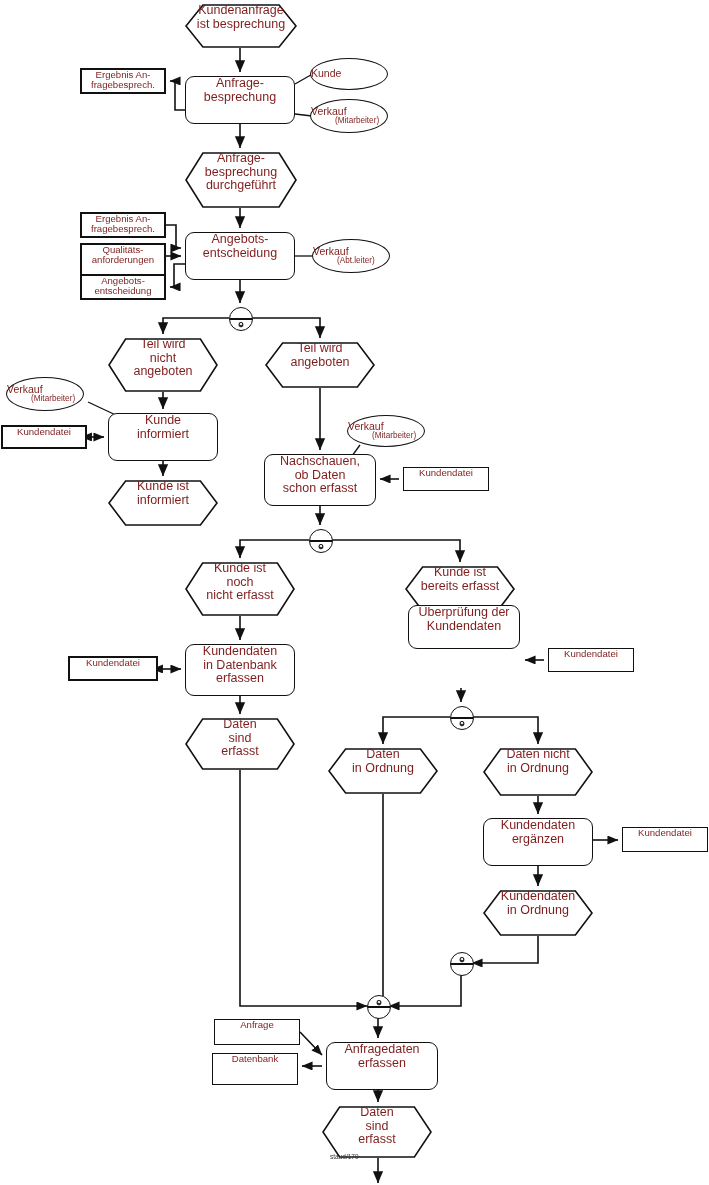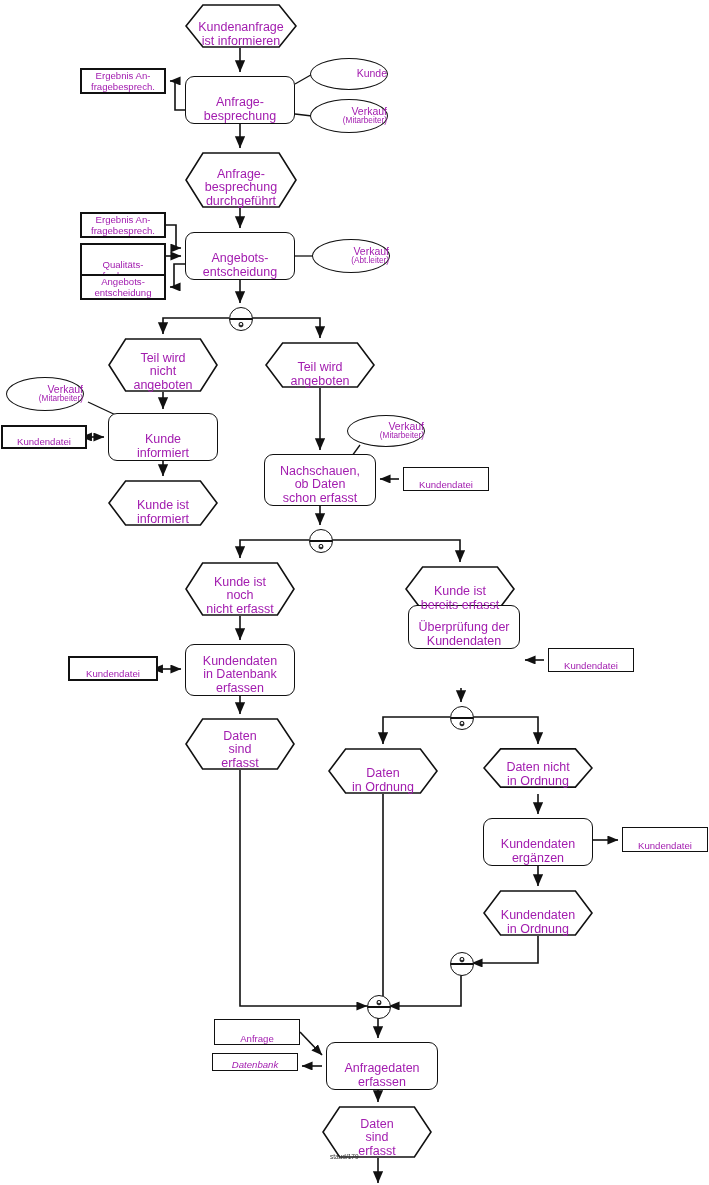--- a/index.html
+++ b/index.html
@@ -1,22 +1,22 @@
 <!DOCTYPE html>
 <html><head>
 <meta charset="utf-8">
 <title>EPK Kundenanfrage</title>
 <style>
   html,body{margin:0;padding:0;background:#ffffff;}
   body{font-family:"Liberation Sans",sans-serif;}
   #canvas{position:relative;width:709px;height:1185px;overflow:hidden;background:#fff;}
   #edges{position:absolute;left:0;top:0;width:709px;height:1185px;}
 
-  .node{position:absolute;box-sizing:border-box;display:flex;align-items:flex-end;
-        justify-content:center;text-align:center;color:#a21caf;line-height:1.08;}
+  .node{position:absolute;box-sizing:border-box;display:flex;align-items:flex-start;
+        justify-content:center;text-align:center;color:#7f1d1d;line-height:1.08;}
 
   
   .fn{border:1.6px solid #111;border-radius:9px;background:#fff;font-size:12.5px;}
 
   
   .ev{background:#fff;font-size:12.5px;}
   .ev .hexbg{position:absolute;left:0;top:0;width:100%;height:100%;}
   .ev .lbl{position:relative;z-index:2;}
 
   
@@ -138,21 +138,21 @@
     </g>
   </svg>
 
   <div id="nodes">
       <div class="node ev" style="left: 185px; top: 4px; width: 112px; height: 44px;">
         <svg class="hexbg" viewBox="0 0 112 44" preserveAspectRatio="none">
           <polygon points="17.92,1 94.08,1 111,22 94.08,43 17.92,43 1,22" fill="#fff" stroke="#111111" stroke-width="1.6" vector-effect="non-scaling-stroke"></polygon>
         </svg>
         <div class="lbl">
           <div>Kundenanfrage</div>
-          <div>ist informieren</div>
+          <div>ist besprechung</div>
         </div>
       </div>
       <div class="node ev" style="left: 185px; top: 152px; width: 112px; height: 56px;">
         <svg class="hexbg" viewBox="0 0 112 56" preserveAspectRatio="none">
           <polygon points="17.92,1 94.08,1 111,28 94.08,55 17.92,55 1,28" fill="#fff" stroke="#111111" stroke-width="1.6" vector-effect="non-scaling-stroke"></polygon>
         </svg>
         <div class="lbl">
           <div>Anfrage-</div>
           <div>besprechung</div>
           <div>durchgeführt</div>
@@ -217,21 +217,21 @@
       </div>
       <div class="node ev" style="left: 328px; top: 748px; width: 110px; height: 46px;">
         <svg class="hexbg" viewBox="0 0 110 46" preserveAspectRatio="none">
           <polygon points="17.6,1 92.4,1 109,23 92.4,45 17.6,45 1,23" fill="#fff" stroke="#111111" stroke-width="1.6" vector-effect="non-scaling-stroke"></polygon>
         </svg>
         <div class="lbl">
           <div>Daten</div>
           <div>in Ordnung</div>
         </div>
       </div>
-      <div class="node ev" style="left: 483px; top: 748px; width: 110px; height: 40px;">
+      <div class="node ev" style="left: 483px; top: 748px; width: 110px; height: 48px;">
         <svg class="hexbg" viewBox="0 0 110 46" preserveAspectRatio="none">
           <polygon points="17.6,1 92.4,1 109,23 92.4,45 17.6,45 1,23" fill="#fff" stroke="#111111" stroke-width="1.6" vector-effect="non-scaling-stroke"></polygon>
         </svg>
         <div class="lbl">
           <div>Daten nicht</div>
           <div>in Ordnung</div>
         </div>
       </div>
       <div class="node ev" style="left: 483px; top: 890px; width: 110px; height: 46px;">
         <svg class="hexbg" viewBox="0 0 110 46" preserveAspectRatio="none">
@@ -368,21 +368,21 @@
       <div class="node info" style="left: 622px; top: 827px; width: 86px; height: 25px;">
         <div>
           <div>Kundendatei</div>
         </div>
       </div>
       <div class="node info" style="left: 214px; top: 1019px; width: 86px; height: 26px;">
         <div>
           <div>Anfrage</div>
         </div>
       </div>
-      <div class="node info" style="left: 212px; top: 1053px; width: 86px; height: 18px; font-style: italic;">
+      <div class="node info" style="left: 212px; top: 1053px; width: 86px; height: 32px;">
         <div>
           <div>Datenbank</div>
         </div>
       </div>
       <div class="xor split" style="left: 229px; top: 307px;">
         <div class="bar"></div>
         <div class="gl">ⱺ</div>
       </div>
       <div class="xor split" style="left: 309px; top: 529px;">
         <div class="bar"></div>

